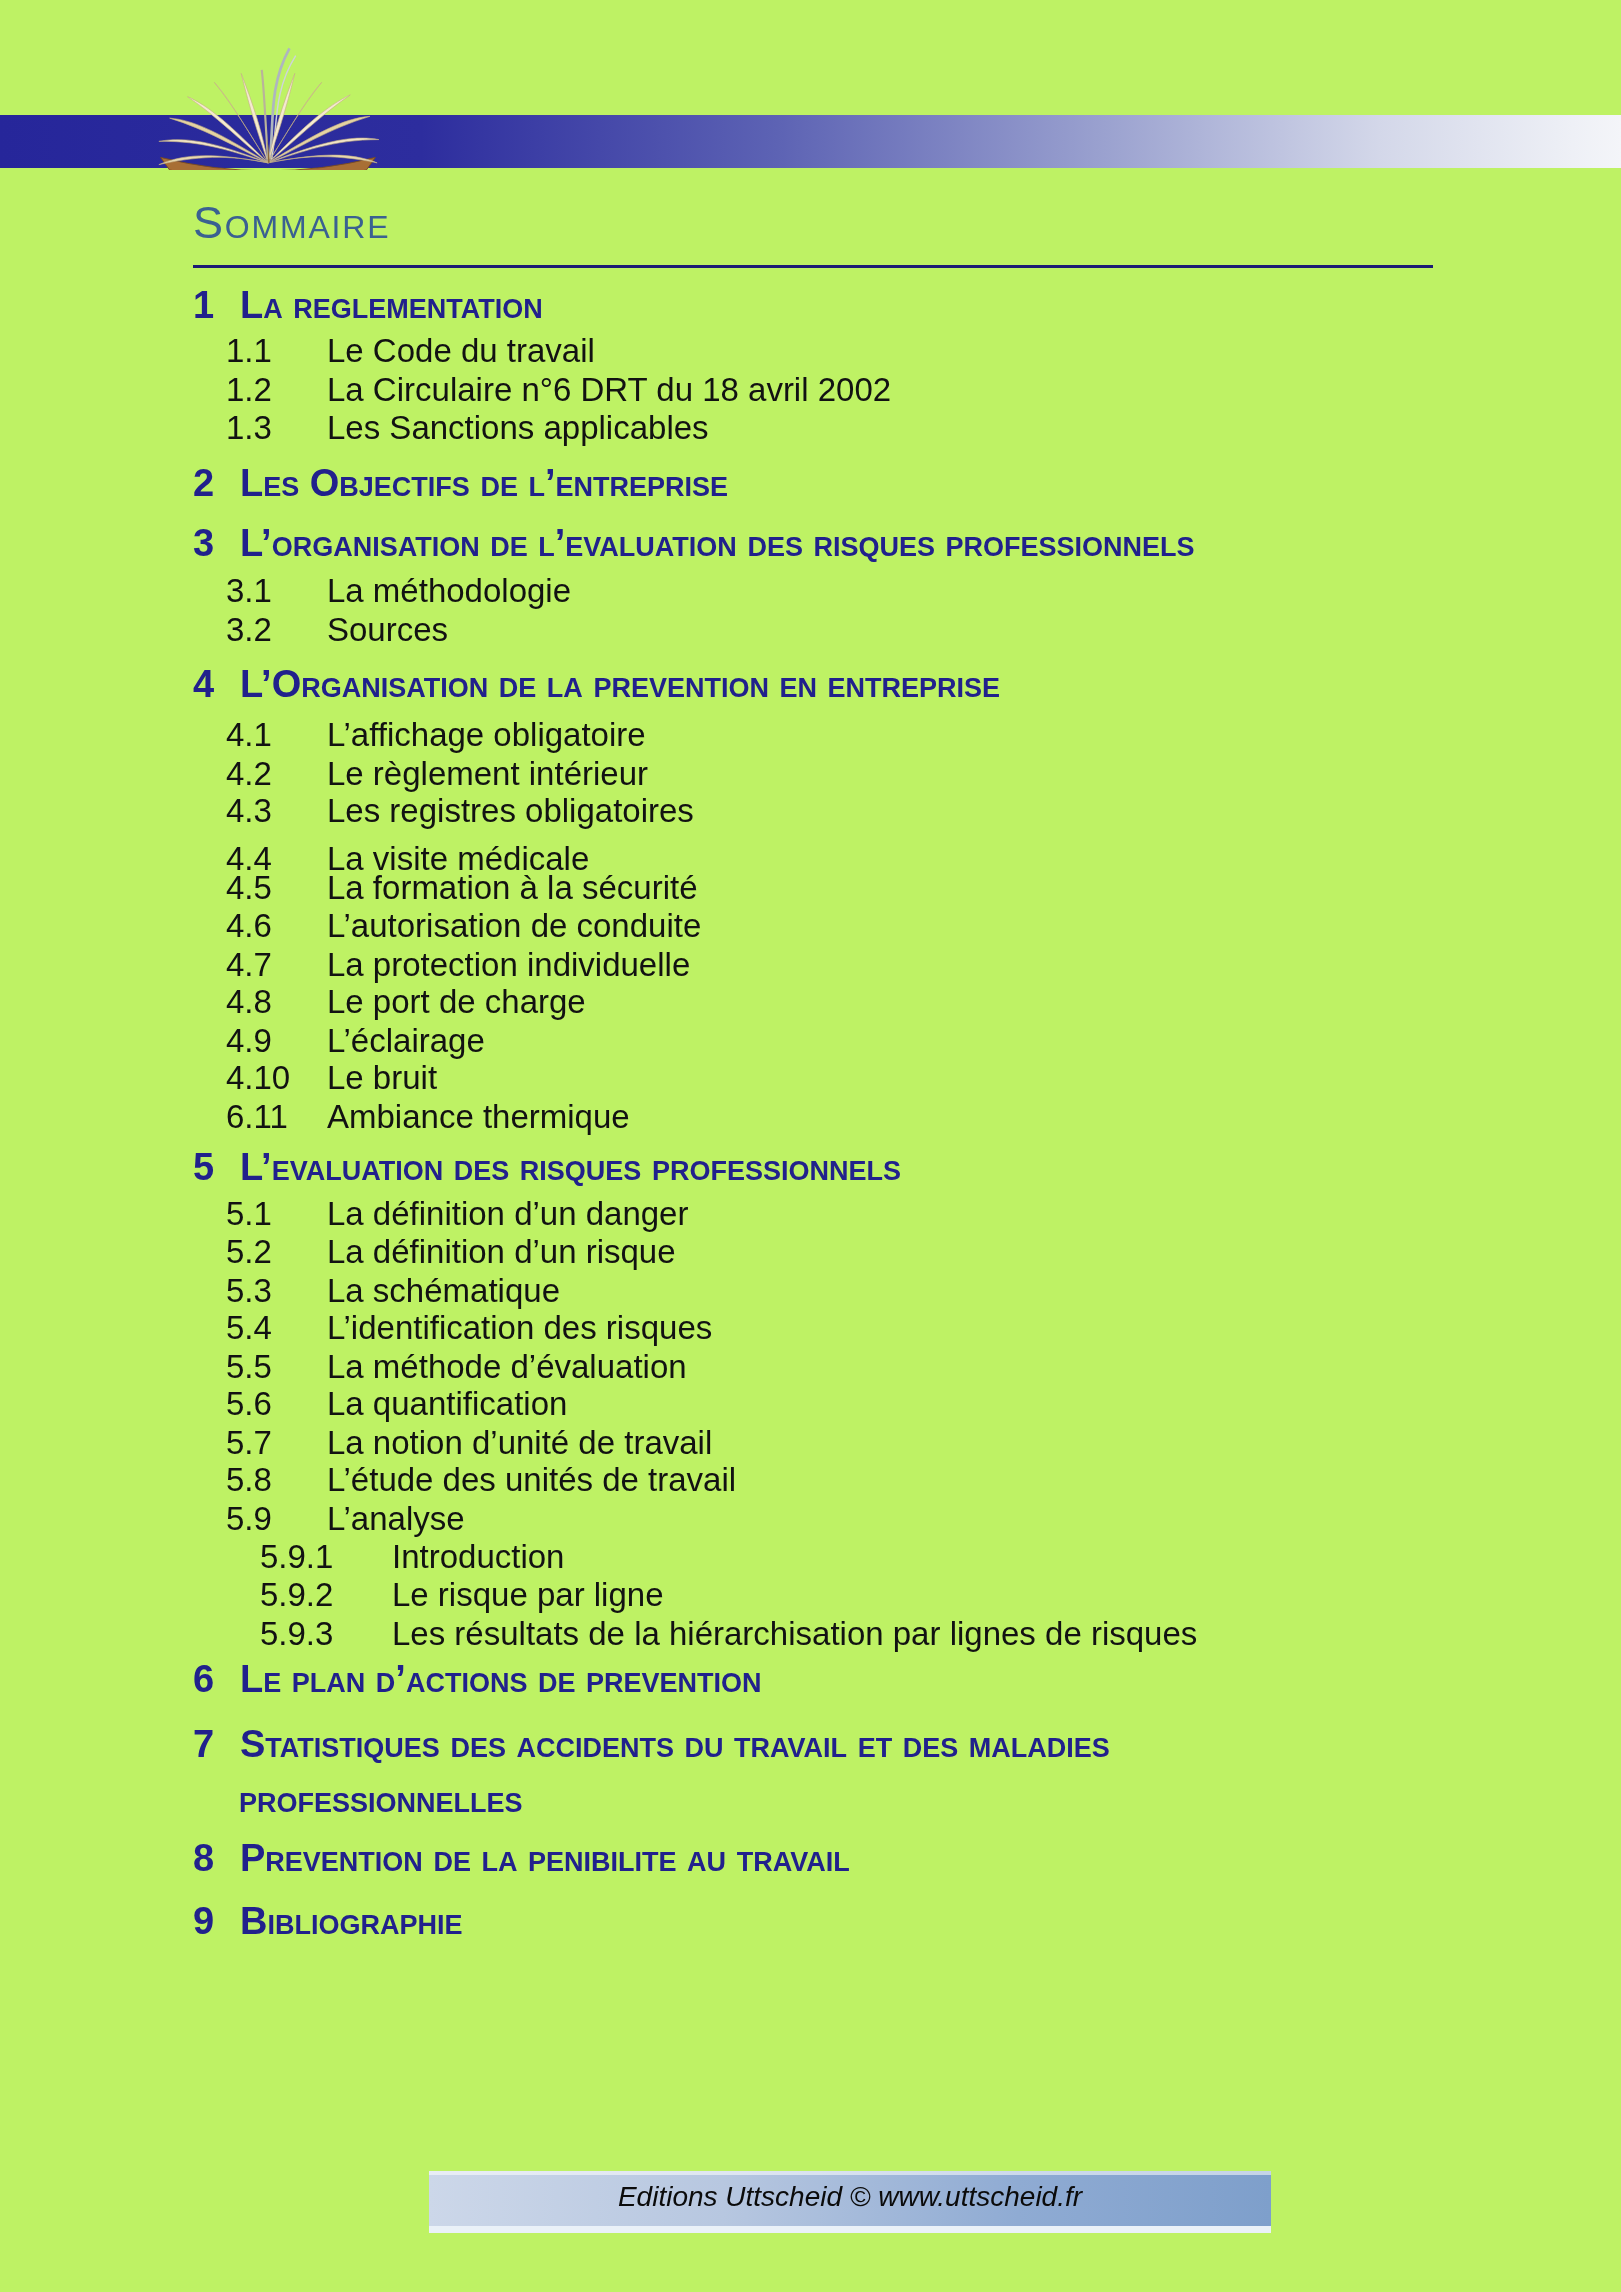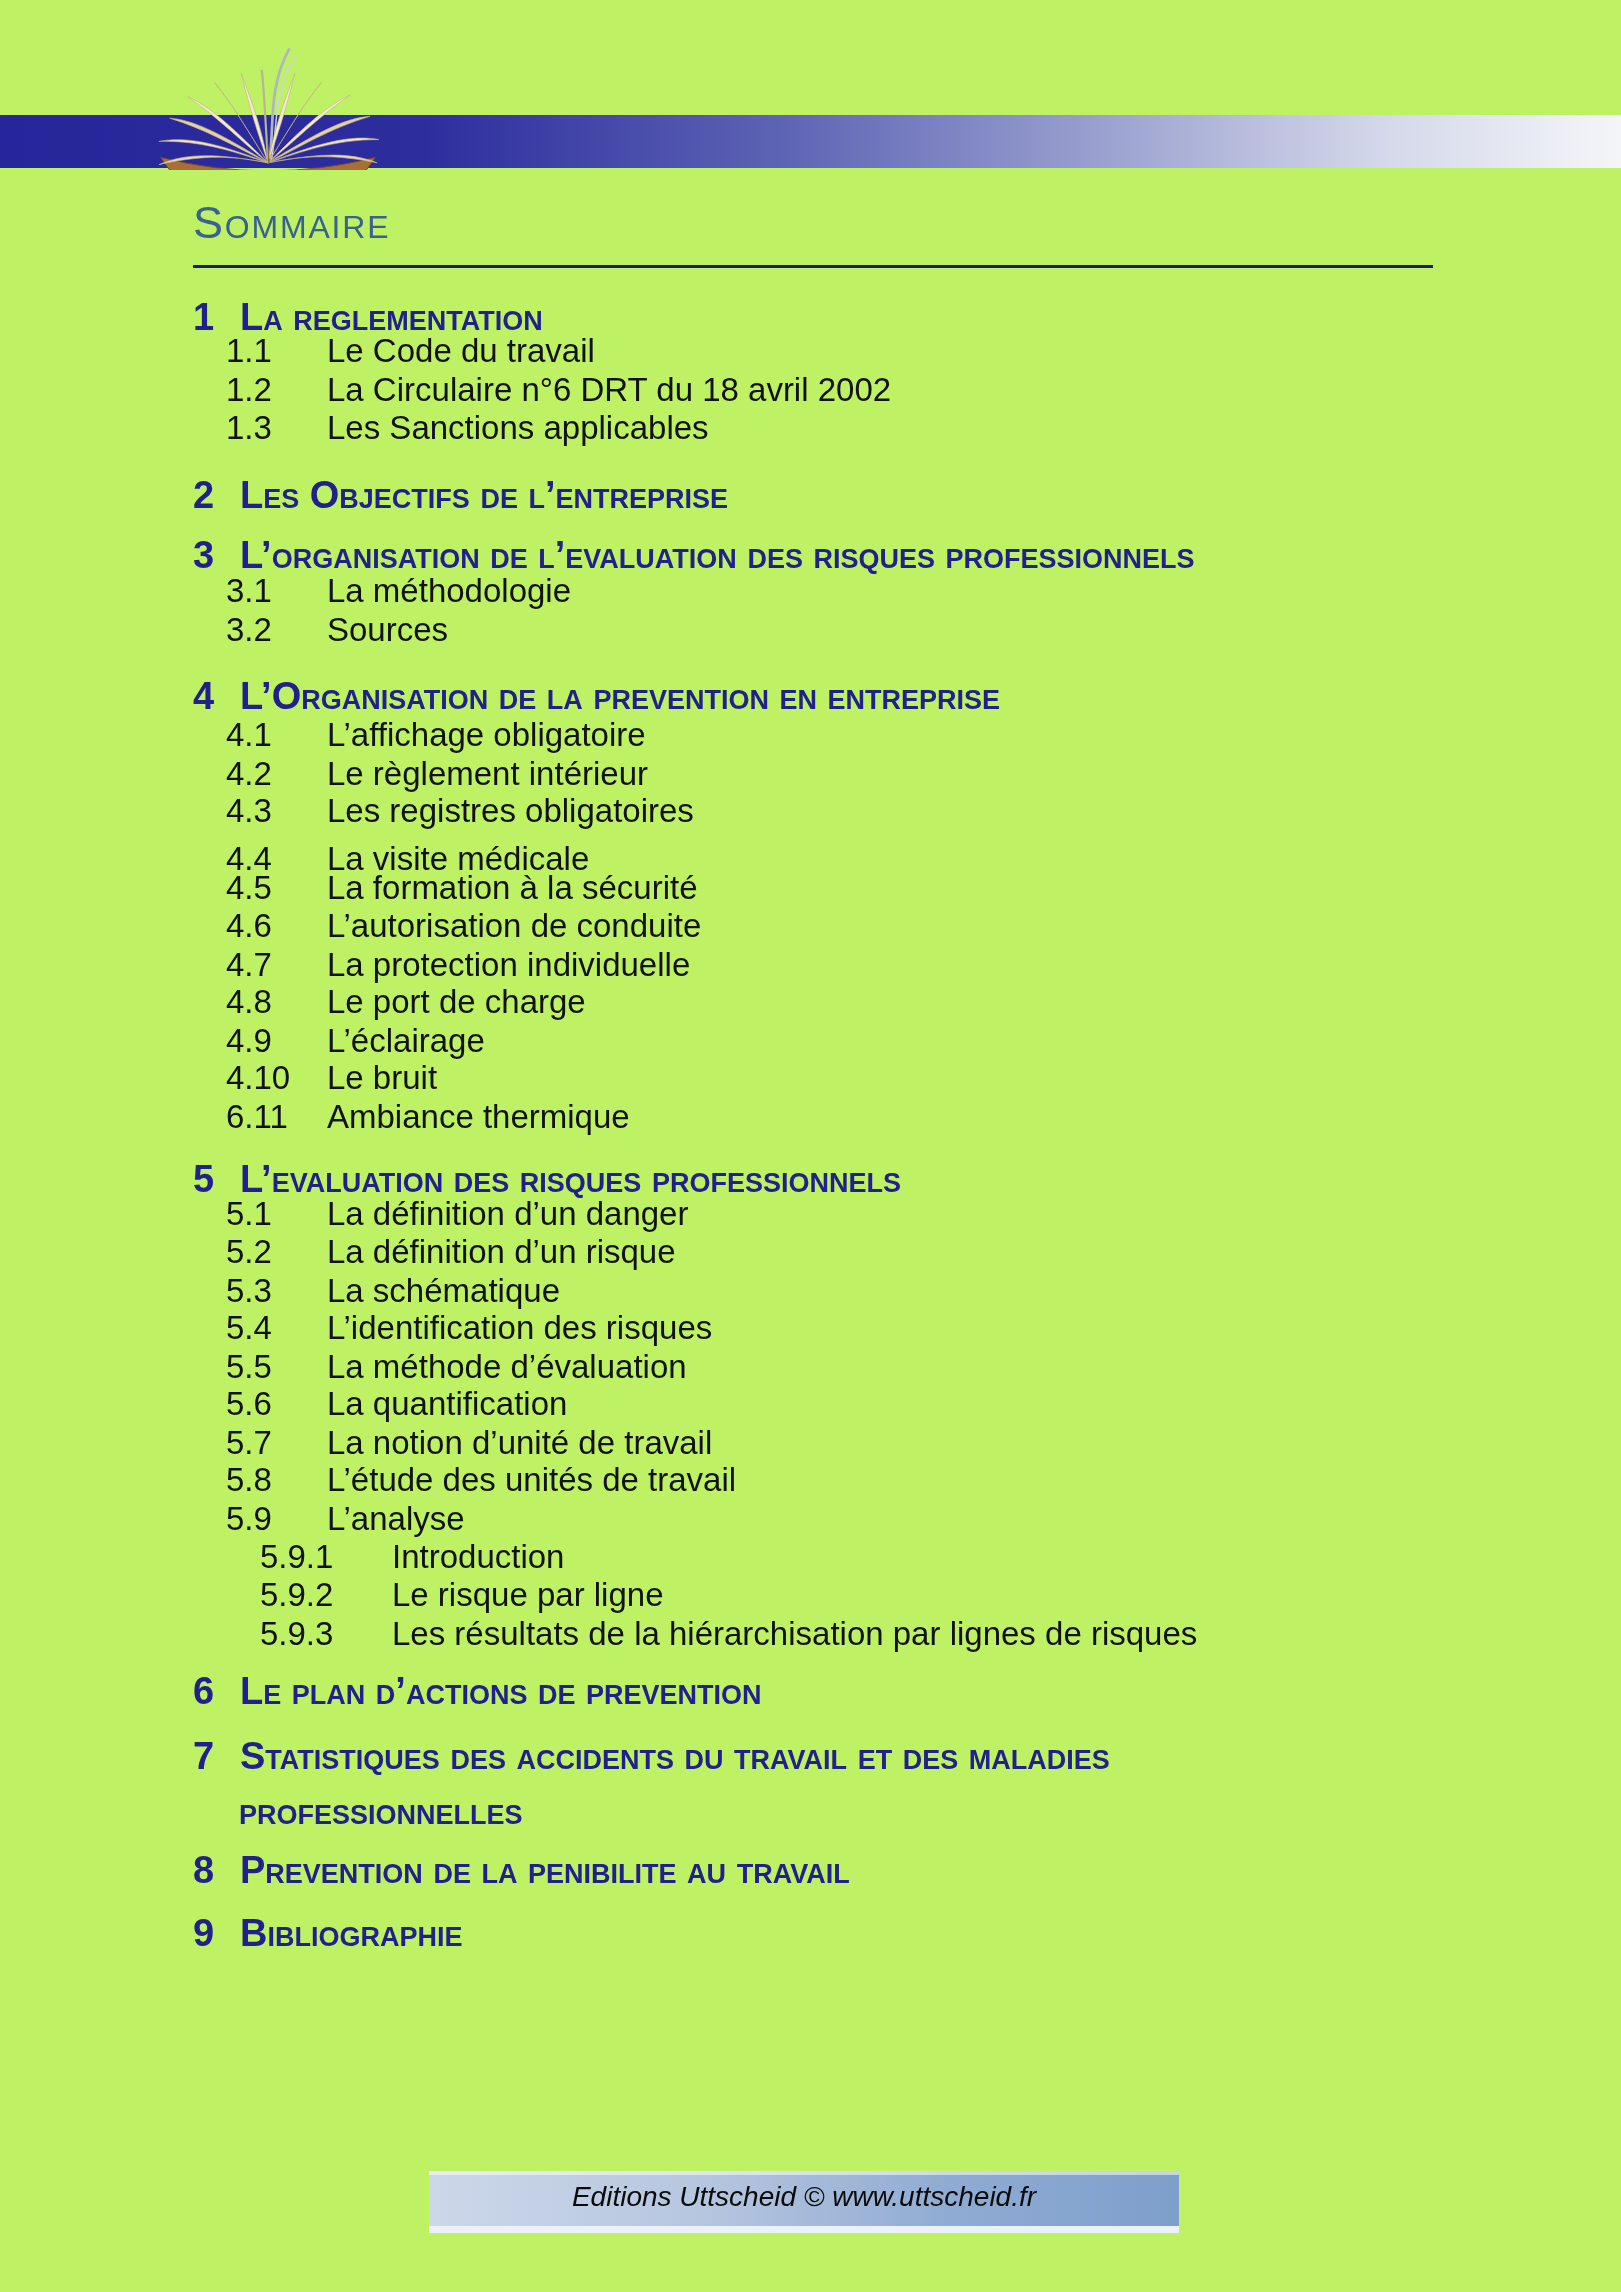--- a/index.html
+++ b/index.html
@@ -18,30 +18,30 @@
   .book{position:absolute;left:137px;top:43px;width:262px;height:127px;}
   
   .title{
     position:absolute;left:193px;top:200px;
     font-size:45px;line-height:1;letter-spacing:1.8px;
     font-variant:small-caps;color:#3a6191;
   }
   .rule{position:absolute;left:193px;top:265px;width:1240px;height:2.7px;background:#1c1c74;}
   
   .row{position:absolute;left:193px;line-height:1;white-space:nowrap;}
-  .h{font-size:38px;font-weight:bold;font-variant:small-caps;color:#21218c;margin-top:12px;}
+  .h{font-size:38px;font-weight:bold;font-variant:small-caps;color:#21218c;}
   .h .num{display:inline-block;width:47px;font-variant:normal;}
   .h.cont{left:239px;}
   .s{left:226px;font-size:33px;color:#121212;}
   .s .num{display:inline-block;width:101px;}
   .s3{left:260px;font-size:33px;color:#121212;}
   .s3 .num{display:inline-block;width:132px;}
   
   .footer-bar{
-    position:absolute;left:429px;top:2171px;width:750px;height:55px;
+    position:absolute;left:429px;top:2171px;width:842px;height:55px;
     background:linear-gradient(90deg,#ccd7e9 0%,#b7c7e0 35%,#8fabd3 70%,#7e9fcb 100%);
     text-align:center;
   }
   .footer-bar::before{
     content:"";position:absolute;left:0;top:0;width:100%;height:3.6px;
     background:rgba(255,255,255,0.55);
   }
   .footer-bar::after{
     content:"";position:absolute;left:0;top:55px;width:100%;height:7.2px;
     background:#eaf1f8;

